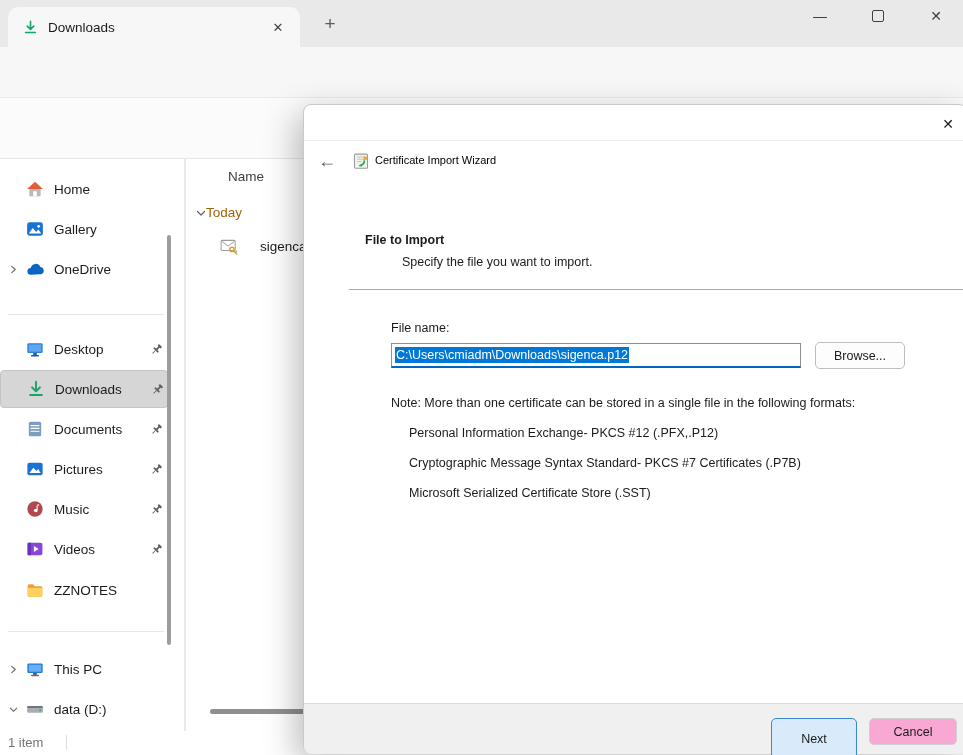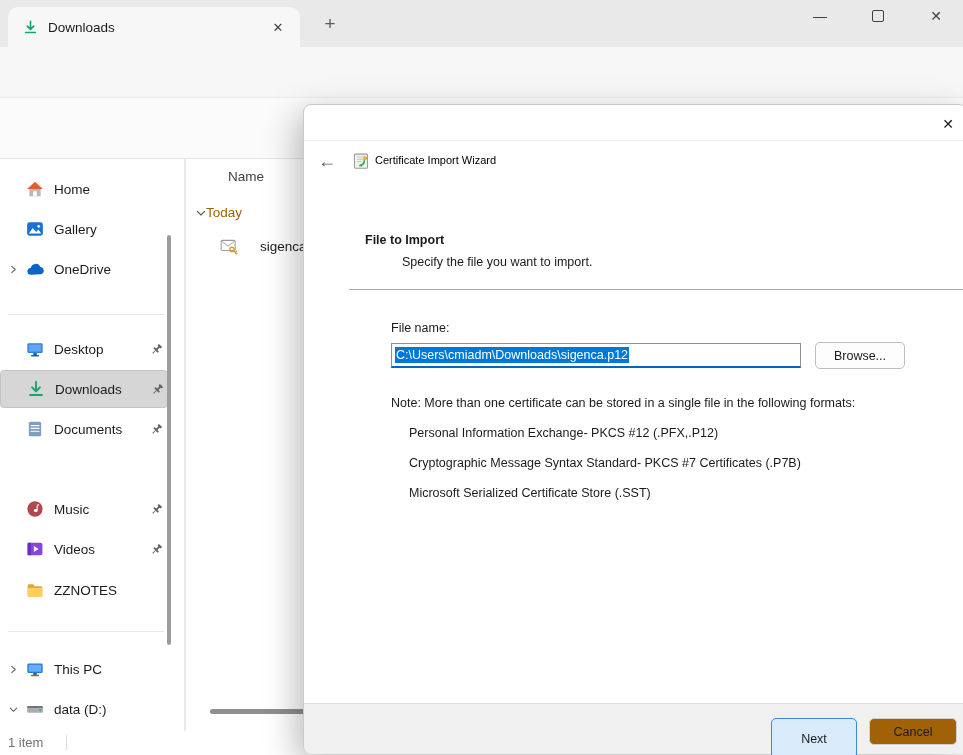--- a/index.html
+++ b/index.html
@@ -90,21 +90,21 @@
   .fn-sel{font-size:12.5px;background:#0078d7;color:#fff;padding:1px 1px;white-space:nowrap;}
   .btn{position:absolute;display:flex;align-items:center;justify-content:center;font-size:12.5px;
        border-radius:5px;box-sizing:border-box;}
   .browse-btn{left:511px;top:237px;width:90px;height:27px;background:#fdfdfd;border:1px solid #bdbdbd;}
   .note{position:absolute;left:87px;top:291px;font-size:12.5px;white-space:nowrap;}
   .fmt{position:absolute;left:105px;font-size:12.5px;white-space:nowrap;}
   .fmt.f0{top:321px;} .fmt.f1{top:351px;} .fmt.f2{top:381px;}
   .dlg-footer{position:absolute;left:0;top:598px;width:100%;height:51px;background:#f0f0f0;
               border-top:1px solid #dcdcdc;border-radius:0 0 0 8px;box-sizing:border-box;}
   .next-btn{left:467px;top:613px;width:86px;height:41px;background:#d9eafb;border:1.5px solid #3a87d6;}
-  .cancel-btn{left:565px;top:613px;width:88px;height:27px;background:#a16207;border:1px solid #d0d0d0;}
+  .cancel-btn{left:565px;top:613px;width:88px;height:27px;background:#f9a8d4;border:1px solid #d0d0d0;}
 </style>
 </head>
 <body>
 
 <div class="abs tabbar">
   <div class="abs tab">
     <span class="tab-icon">
       <svg width="15" height="15" viewBox="0 0 16 16">
           <path d="M8 1.5v8M4.5 6.5 8 10l3.5-3.5" fill="none" stroke="#17a46a" stroke-width="1.7" stroke-linecap="round" stroke-linejoin="round"></path>
           <path d="M2.8 13.3h10.4" stroke="#17a46a" stroke-width="1.7" stroke-linecap="round"></path>
@@ -306,20 +306,39 @@
           <g fill="#5f5f5f" transform="rotate(45 8 8)">
             <rect x="5.2" y="1" width="5.6" height="2.6" rx="1"></rect>
             <rect x="6.9" y="2.5" width="2.2" height="6"></rect>
             <rect x="4" y="7.6" width="8" height="2.2" rx="1"></rect>
             <rect x="7.5" y="9.8" width="1" height="5"></rect>
           </g>
         </svg>
     </span>
   </div>
 
+  <div class="sbrow" style="top:291px">
+    <span class="sbicon">
+      <svg width="18" height="18" viewBox="0 0 16 16">
+          <rect x="1.2" y="2.4" width="13.6" height="11.2" rx="1.8" fill="#1b72d6"></rect>
+          <path d="M3 11.5 6.6 6.8l2.6 3 1.6-1.8 2.2 3.5z" fill="#fff"></path>
+        </svg>
+    </span>
+    <span class="sblabel">Pictures</span>
+    <span class="pin">
+      <svg width="13" height="13" viewBox="0 0 16 16">
+          <g fill="#5f5f5f" transform="rotate(45 8 8)">
+            <rect x="5.2" y="1" width="5.6" height="2.6" rx="1"></rect>
+            <rect x="6.9" y="2.5" width="2.2" height="6"></rect>
+            <rect x="4" y="7.6" width="8" height="2.2" rx="1"></rect>
+            <rect x="7.5" y="9.8" width="1" height="5"></rect>
+          </g>
+        </svg>
+    </span>
+  </div>
 
   <div class="sbrow" style="top:331px">
     <span class="sbicon">
       <svg width="18" height="18" viewBox="0 0 16 16">
           <circle cx="8" cy="8" r="6.8" fill="#b0484f"></circle>
           <path d="M10.4 4.2v5.2a1.7 1.4 0 1 1-1-1.3V5.4l1-.3z" fill="#fff"></path>
           <rect x="9.4" y="4" width="2.4" height="1" rx=".5" fill="#fff" transform="rotate(-12 10.6 4.5)"></rect>
         </svg>
     </span>
     <span class="sblabel">Music</span>

